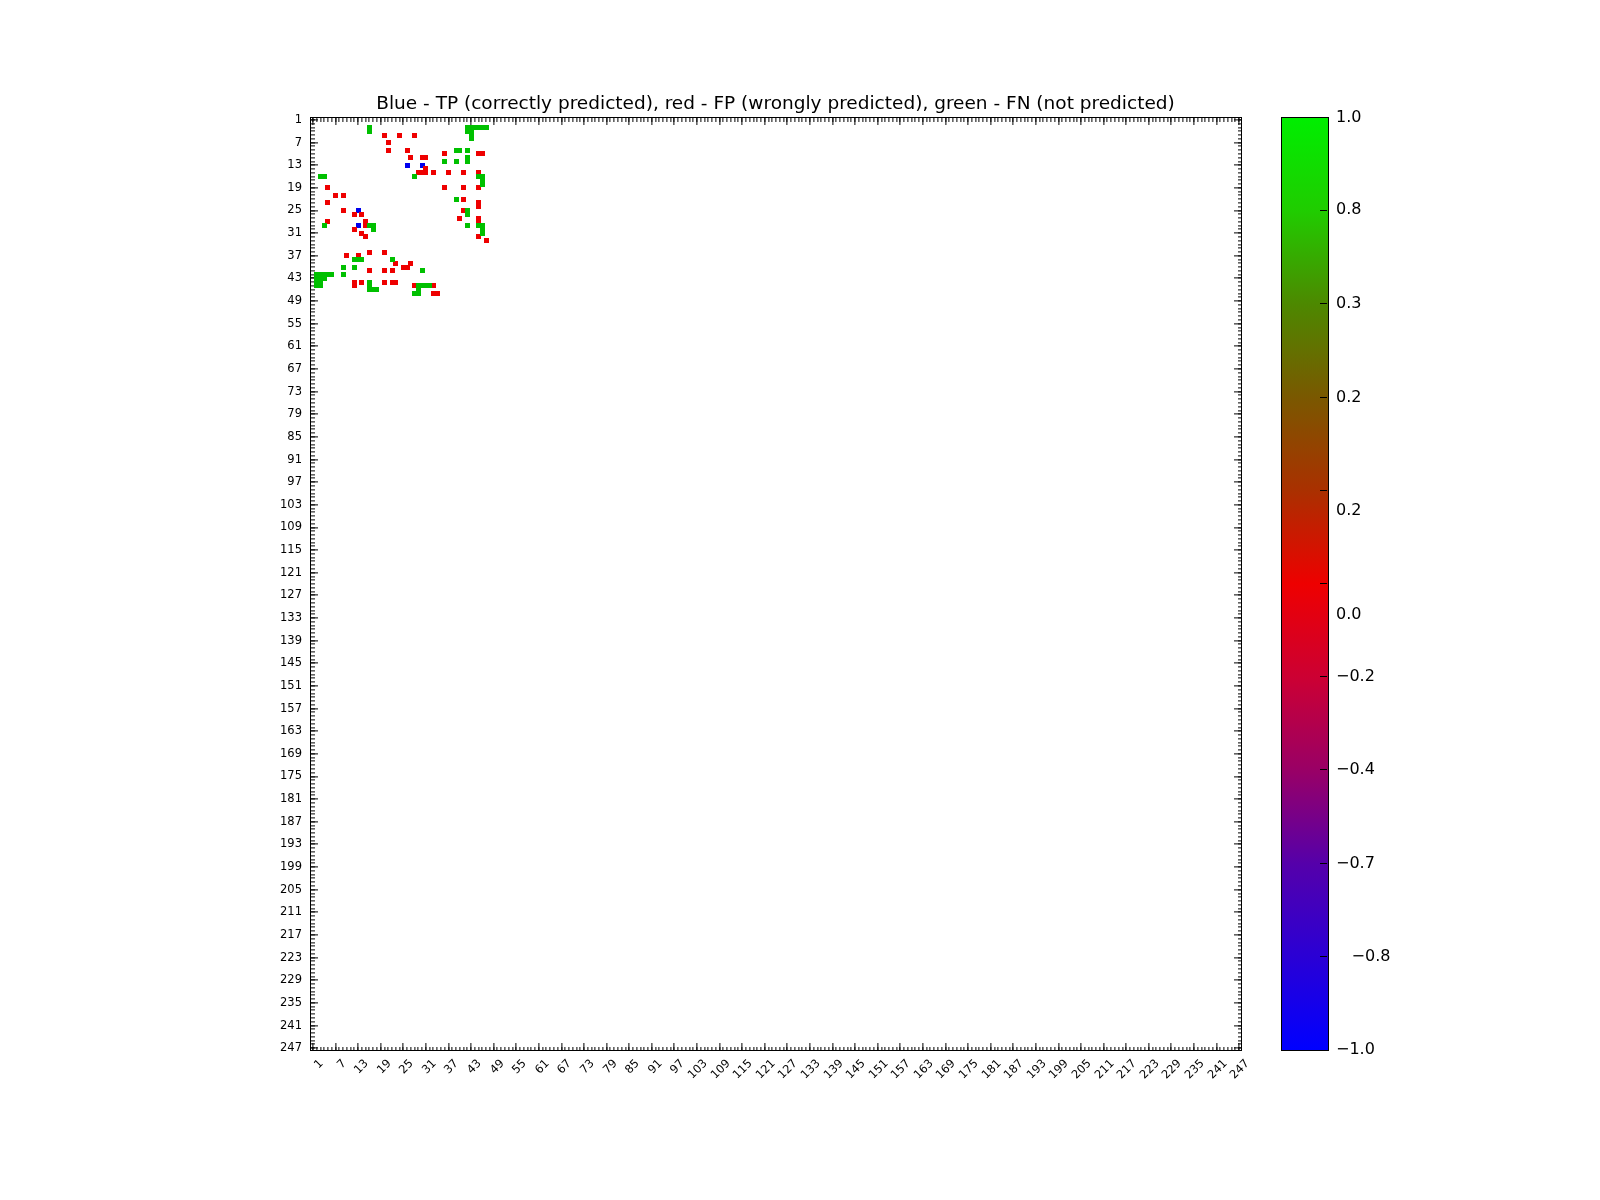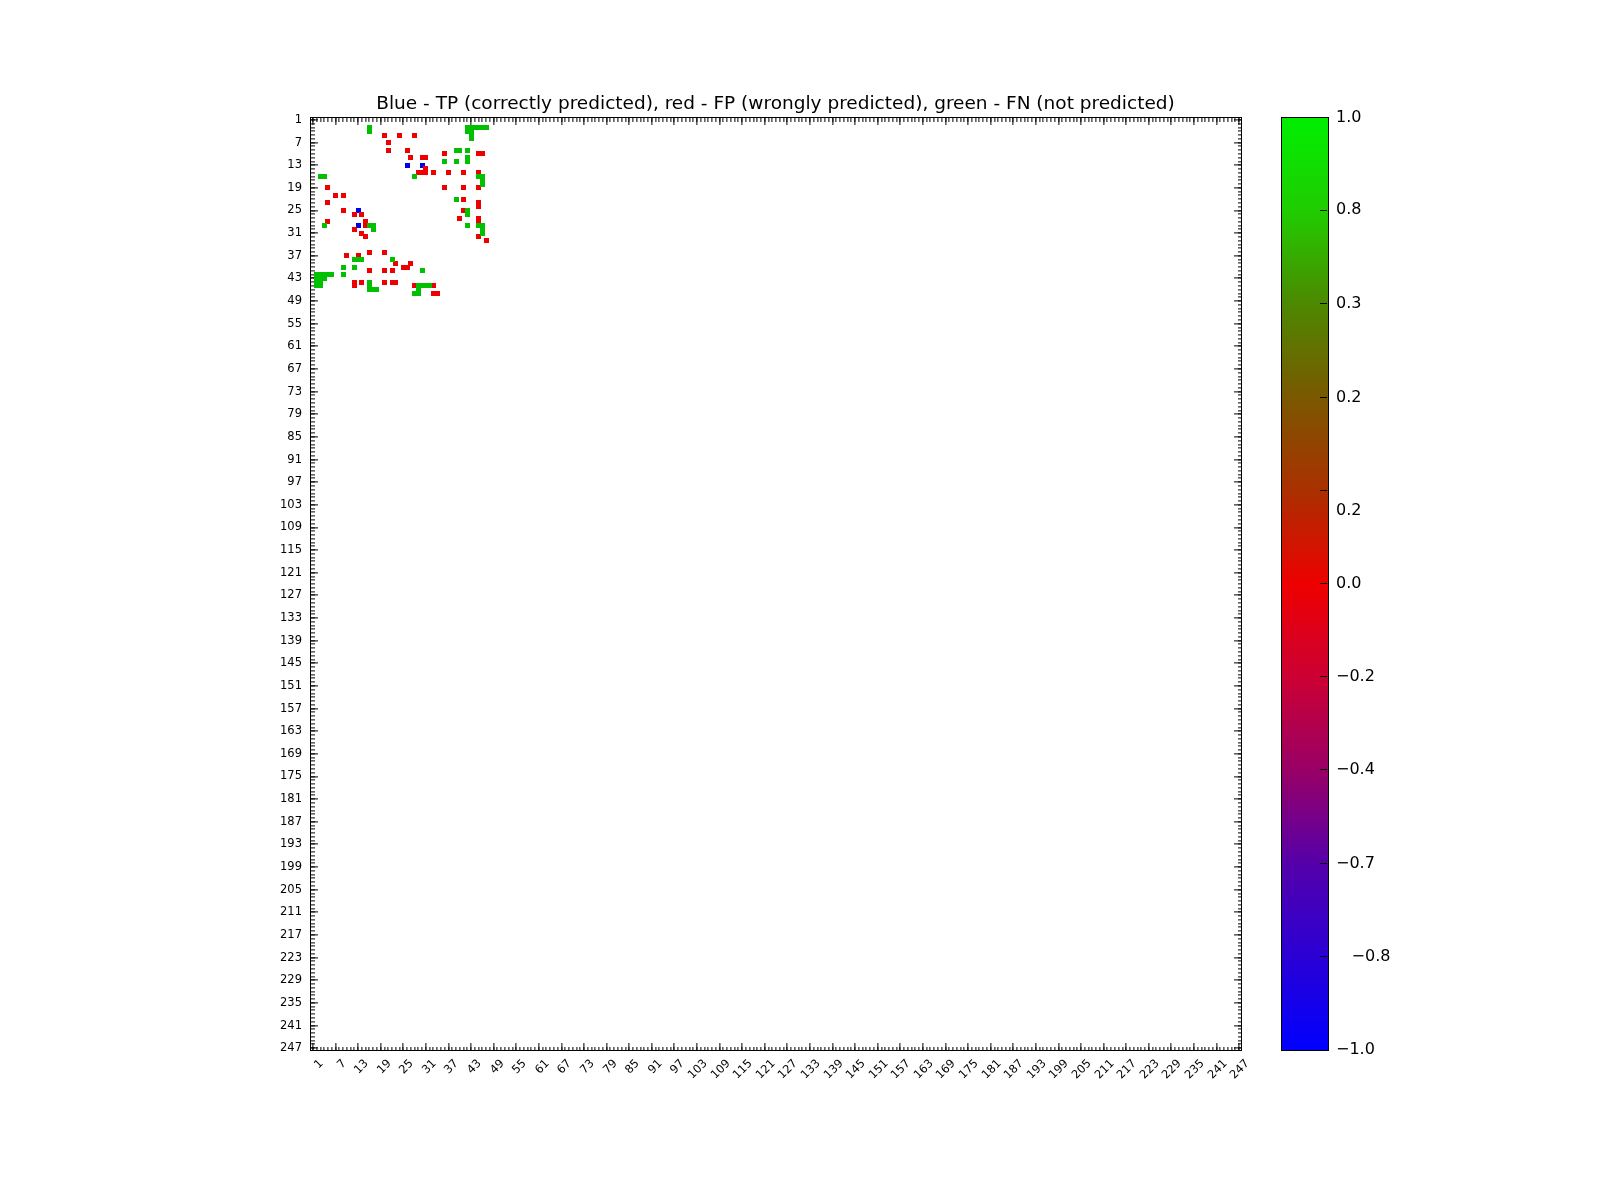--- a/index.html
+++ b/index.html
@@ -297,19 +297,19 @@
     <div class="cbtick" style="top: 769.4px;"></div>
     <div class="cbtick" style="top: 862.6px;"></div>
     <div class="cbtick" style="top: 955.8px;"></div>
   </div>
 <div id="cbarlabels">
     <div class="cblabel" style="top: 107px;">1.0</div>
     <div class="cblabel" style="top: 199px;">0.8</div>
     <div class="cblabel" style="top: 293.4px;">0.3</div>
     <div class="cblabel" style="top: 386.6px;">0.2</div>
     <div class="cblabel" style="top: 466px; margin-top: 34px;">0.2</div>
-    <div class="cblabel" style="top: 573px;">0.0</div>
+    <div class="cblabel" style="top: 604px;">0.0</div>
     <div class="cblabel" style="top: 666.2px;">−0.2</div>
     <div class="cblabel" style="top: 759.4px;">−0.4</div>
     <div class="cblabel" style="top: 852.6px;">−0.7</div>
     <div class="cblabel" style="top: 945.8px; text-align: center;">−0.8</div>
     <div class="cblabel" style="top: 1039px;">−1.0</div>
   </div>
 
 </body></html>

